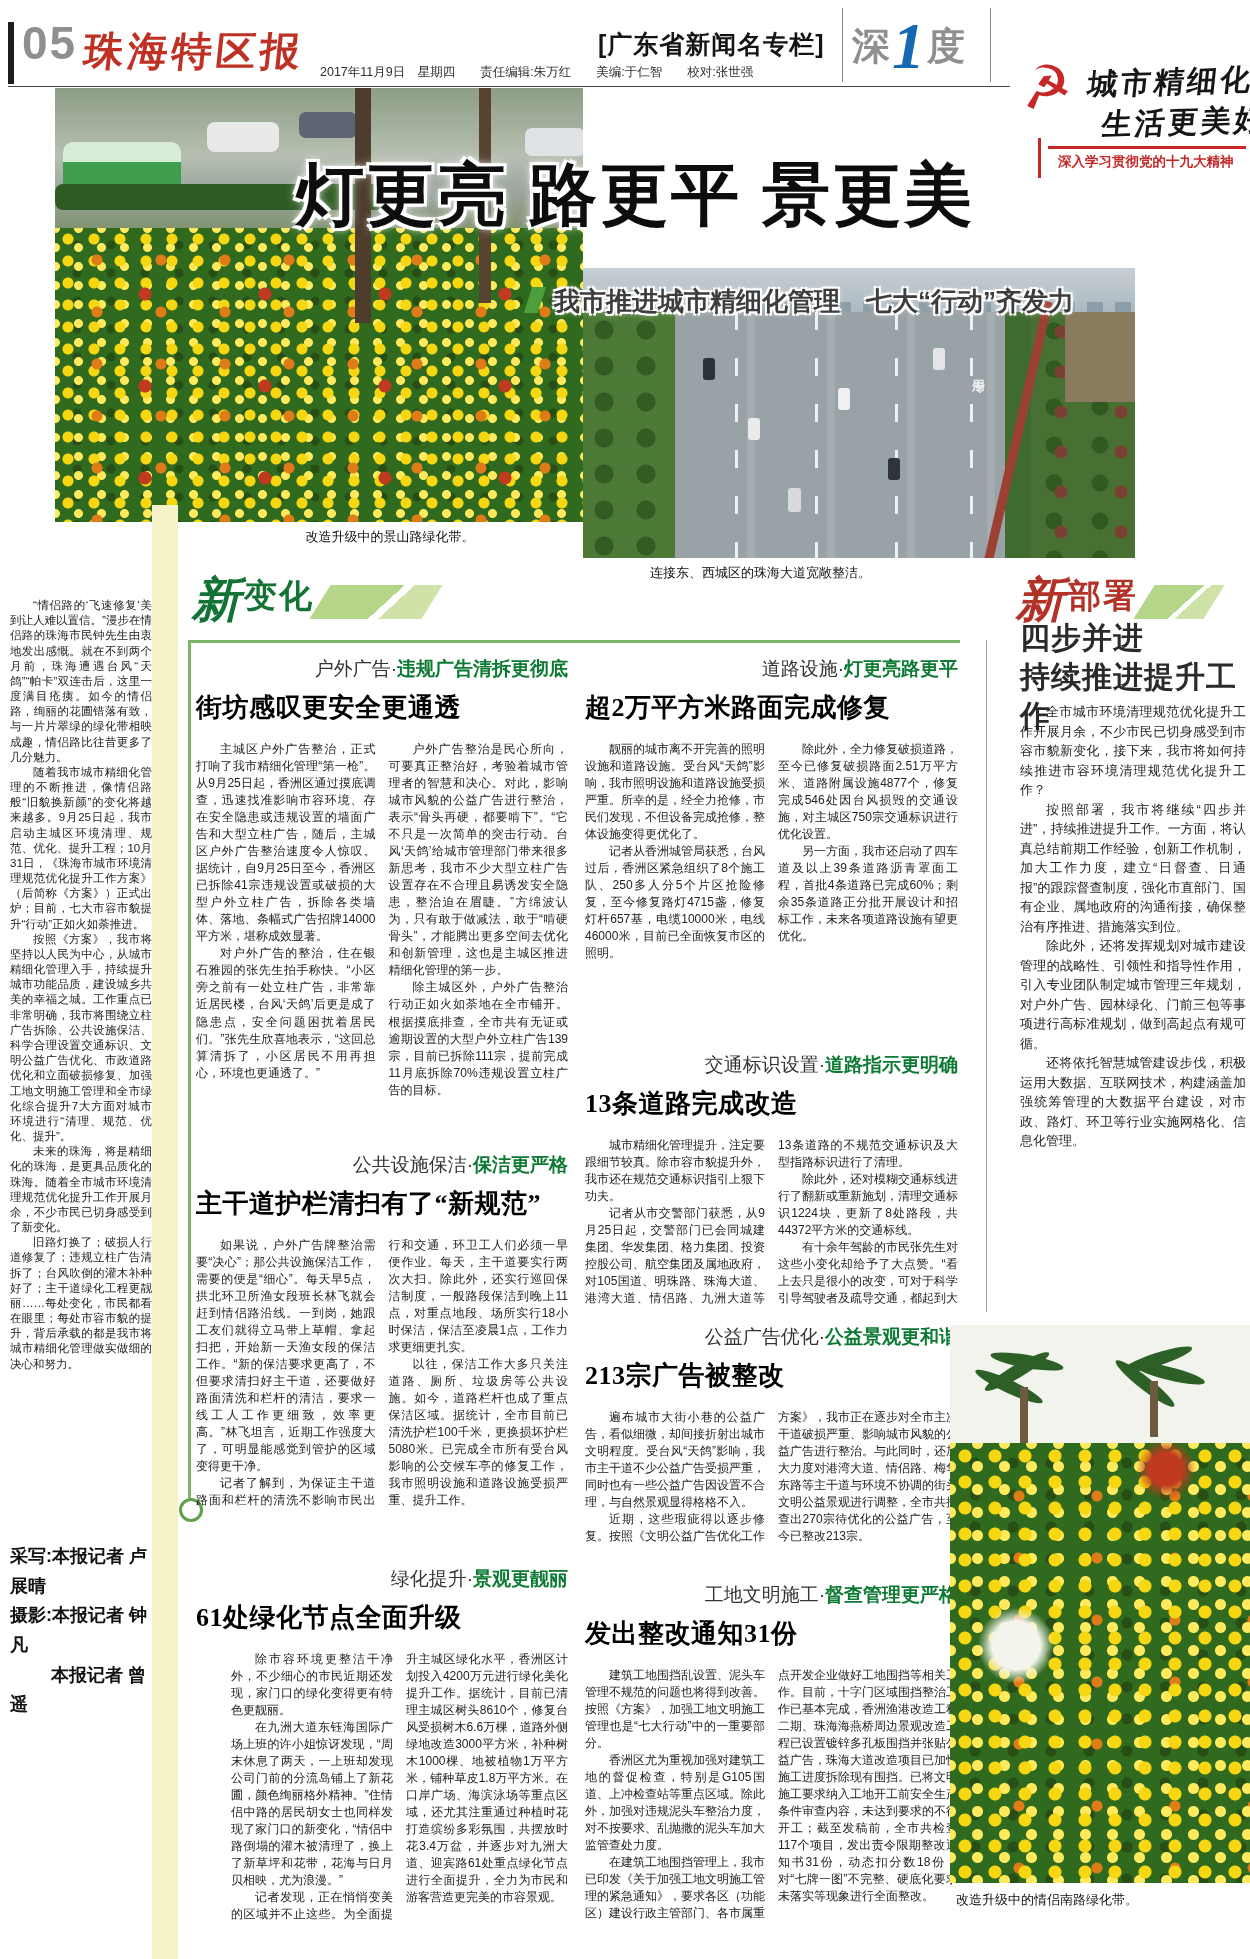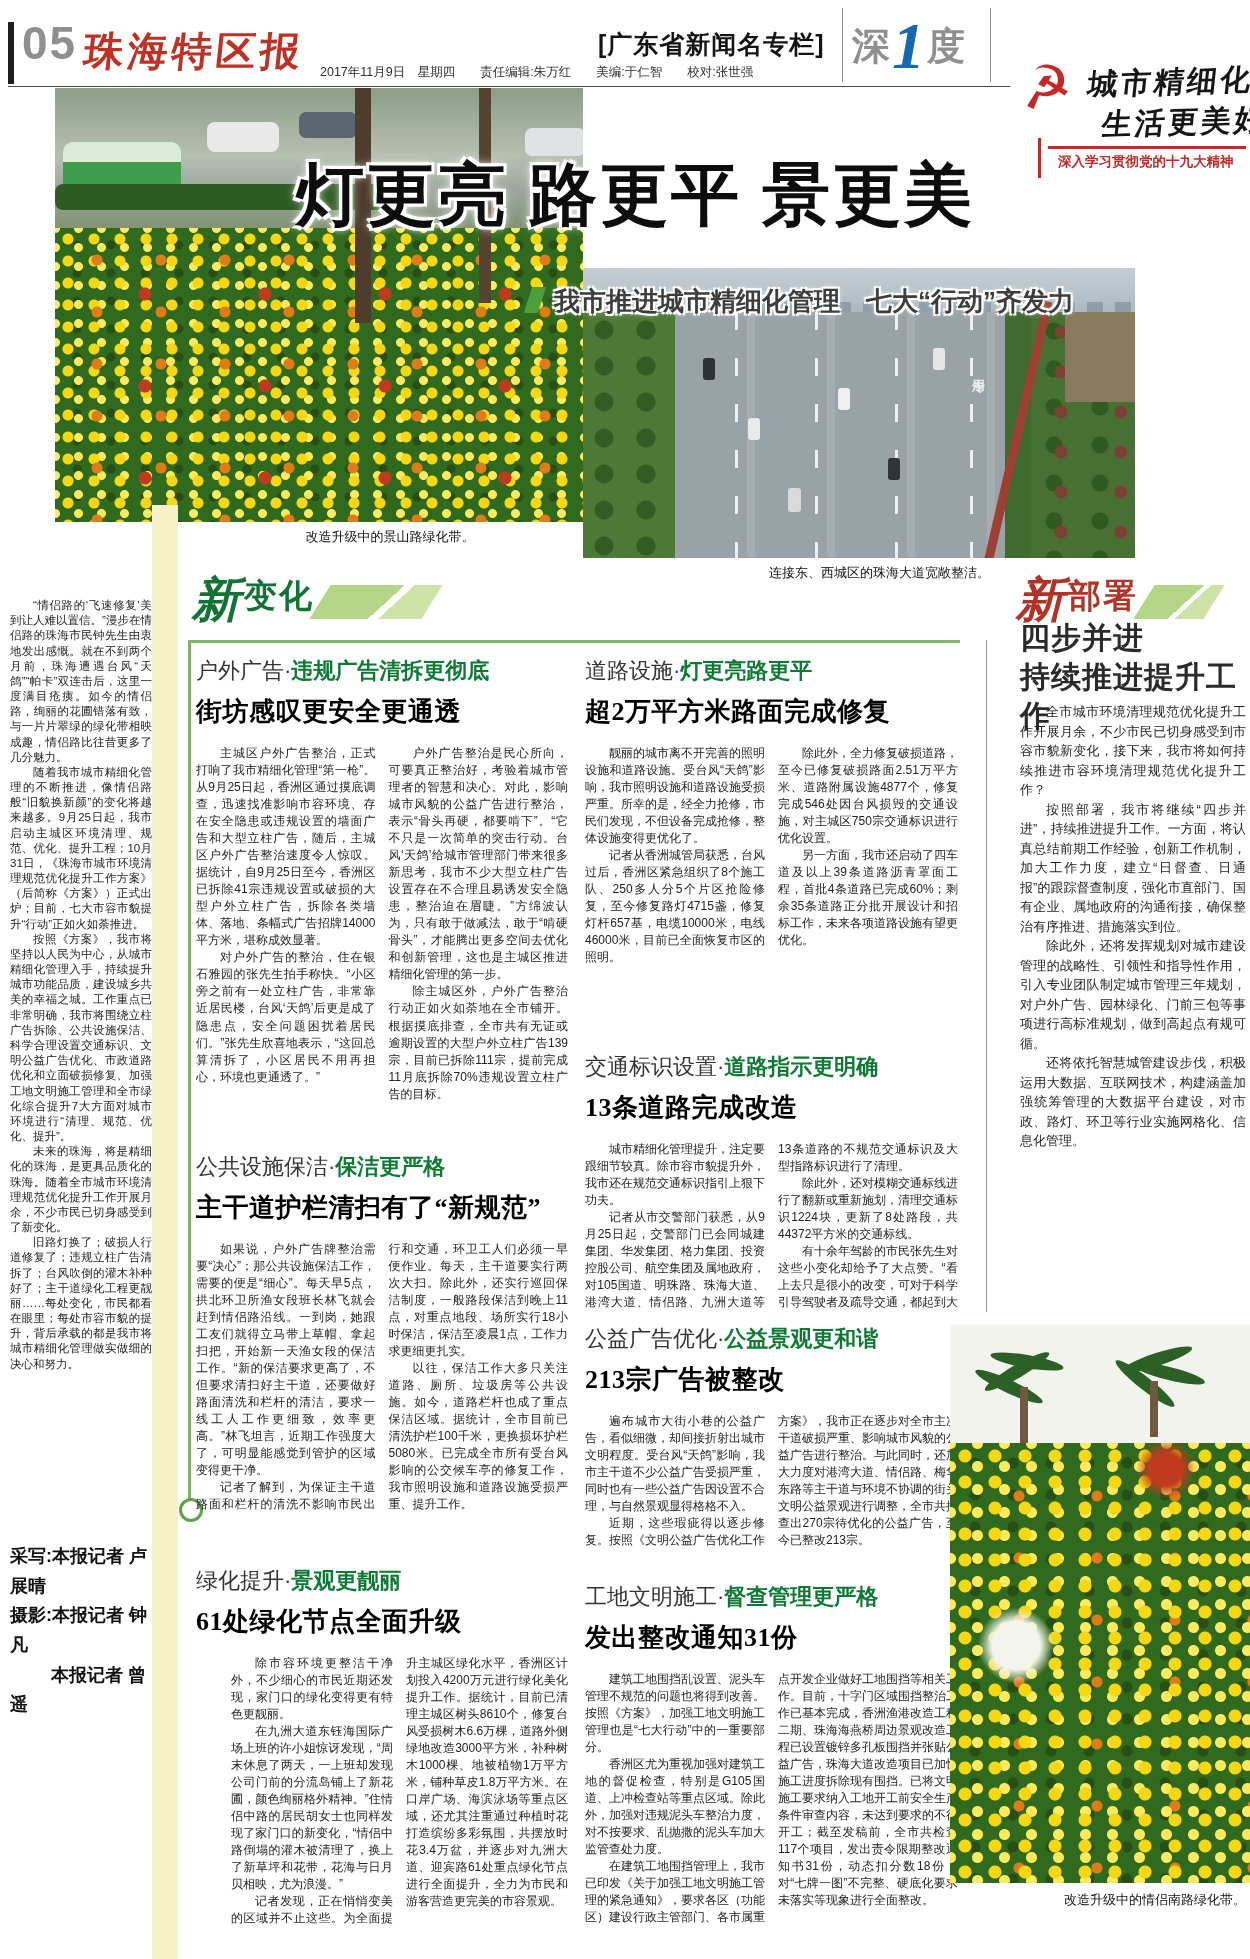--- a/index.html
+++ b/index.html
@@ -76,40 +76,40 @@
   .hw-gr{position:absolute;left:448px;top:44px;width:104px;height:246px;background:#49703­3;
      background-color:#497033;
      background-image:radial-gradient(circle,#7a4034 0 6px,rgba(0,0,0,0) 7px),
        radial-gradient(circle,#2f5a20 0 8px,rgba(0,0,0,0) 9px);
      background-size:60px 40px,46px 38px;}
   .hw-dirt{position:absolute;right:0;top:44px;width:70px;height:90px;background:#8a7a5e;}
   .hw-strip{position:absolute;right:116px;top:30px;width:9px;height:300px;background:#9c4034;transform:rotate(13deg);}
   .car{position:absolute;border-radius:3px;}
   .hw-mark{position:absolute;color:#f2f4f4;font-weight:700;font-size:13px;letter-spacing:1px;
      writing-mode:vertical-rl;text-orientation:upright;opacity:.9;}
-  .cap2{left:650px;top:564px;width:340px;text-align:right;}
+  .cap2{left:650px;top:564px;width:340px;}
 
   
   .bp{left:950px;top:1325px;width:300px;height:558px;background:#2f6a1e;}
   .bp-sky{position:absolute;left:0;top:0;width:100%;height:128px;background:#f1f3ec;}
   .leaf{position:absolute;width:74px;height:13px;border-radius:50%;background:#2d6026;}
   .bp-trunk{position:absolute;width:8px;height:56px;background:#6d5a40;}
   .bp-flowers{position:absolute;left:0;top:118px;width:100%;height:440px;
      background-color:#2f6a1e;
      background-image:
        radial-gradient(circle at 22% 46%,#f3f5ec 0 24px,rgba(0,0,0,0) 38px),
        radial-gradient(circle at 72% 6%,#c03a20 0 16px,rgba(0,0,0,0) 30px),
        radial-gradient(circle,#f6d711 0 6px,rgba(0,0,0,0) 7px),
        radial-gradient(circle,#ffe95c 0 5px,rgba(0,0,0,0) 6px),
        radial-gradient(circle,#e07c18 0 5px,rgba(0,0,0,0) 6px),
        radial-gradient(circle,#274f15 0 5px,rgba(0,0,0,0) 6px);
      background-size:100% 100%,100% 100%,30px 26px,27px 23px,78px 62px,38px 32px;
      background-repeat:no-repeat,no-repeat,repeat,repeat,repeat,repeat;
      background-position:0 0,0 0,0 0,14px 12px,30px 22px,6px 4px;}
-  .cap3{left:956px;top:1891px;width:290px;text-align:right;}
+  .cap3{left:956px;top:1891px;width:290px;text-align:left;}
 
   
   .headline{left:296px;top:150px;font-family:"Liberation Serif",serif;font-size:68px;font-weight:900;
      color:#0d0d0d;letter-spacing:3px;white-space:nowrap;z-index:5;
      text-shadow:-3px -3px 0 #fff,3px -3px 0 #fff,-3px 3px 0 #fff,3px 3px 0 #fff,0 0 7px #fff,0 0 12px #fff;}
   .subhead{left:528px;top:284px;font-size:26px;font-weight:700;color:#3d3d3d;white-space:nowrap;z-index:5;
      text-shadow:-2px -2px 0 #fff,2px -2px 0 #fff,-2px 2px 0 #fff,2px 2px 0 #fff,0 0 6px #fff;}
   .sub-mark{display:inline-block;width:14px;height:26px;background:#4f9e3c;transform:skewX(-18deg);
      margin-right:12px;vertical-align:-3px;}
 
@@ -128,21 +128,21 @@
   .mk-red .mk-head,.mk-red .mk-rest{color:#b23227;}
   .trap{display:inline-block;width:112px;height:34px;margin-bottom:2px;transform:skewX(-32deg);
      background:linear-gradient(115deg,#b5d689 0 58%,#ffffff 58% 66%,#cfe3a8 66%);}
   .nc-hline{left:188px;top:640px;width:772px;height:3px;background:#7fb56a;}
   .nc-vline{left:188px;top:640px;width:3px;height:862px;background:#7fb56a;}
   .nc-circle{left:179px;top:1498px;width:18px;height:18px;border:3px solid #5fa04a;border-radius:50%;background:#fff;}
   .rc-divider{left:986px;top:640px;width:1px;height:672px;background:#9b9b9b;}
 
   
   .article{color:#222;}
-  .kicker{font-size:22px;color:#333;margin-bottom:8px;white-space:nowrap;}
+  .kicker{font-size:19px;color:#333;margin-bottom:8px;white-space:nowrap;text-align:right;}
   .kh{color:#0c7a33;font-weight:800;}
   .atitle{font-family:"Liberation Serif",serif;font-size:26px;font-weight:700;color:#000;
      margin:4px 0 16px;letter-spacing:0.5px;white-space:nowrap;}
   .body2{column-count:2;column-gap:13px;font-size:12px;line-height:1.42;text-align:justify;overflow:hidden;}
   .body2 p{text-indent:2em;}
 
   
   .dep-title{left:1020px;top:618px;font-size:30px;font-weight:900;color:#2a2a2a;line-height:1.3;letter-spacing:1px;}
   .dep-body{left:1020px;top:702px;width:226px;height:606px;font-size:13px;line-height:1.5;
      text-align:justify;overflow:hidden;color:#1e1e1e;}

